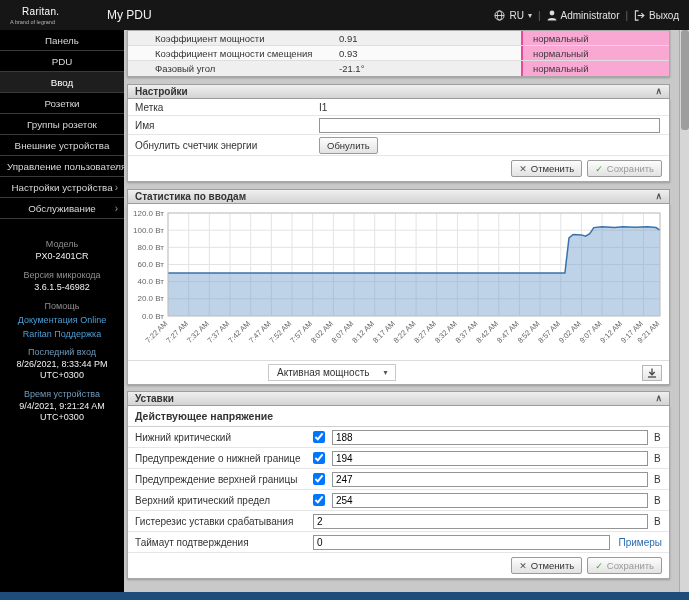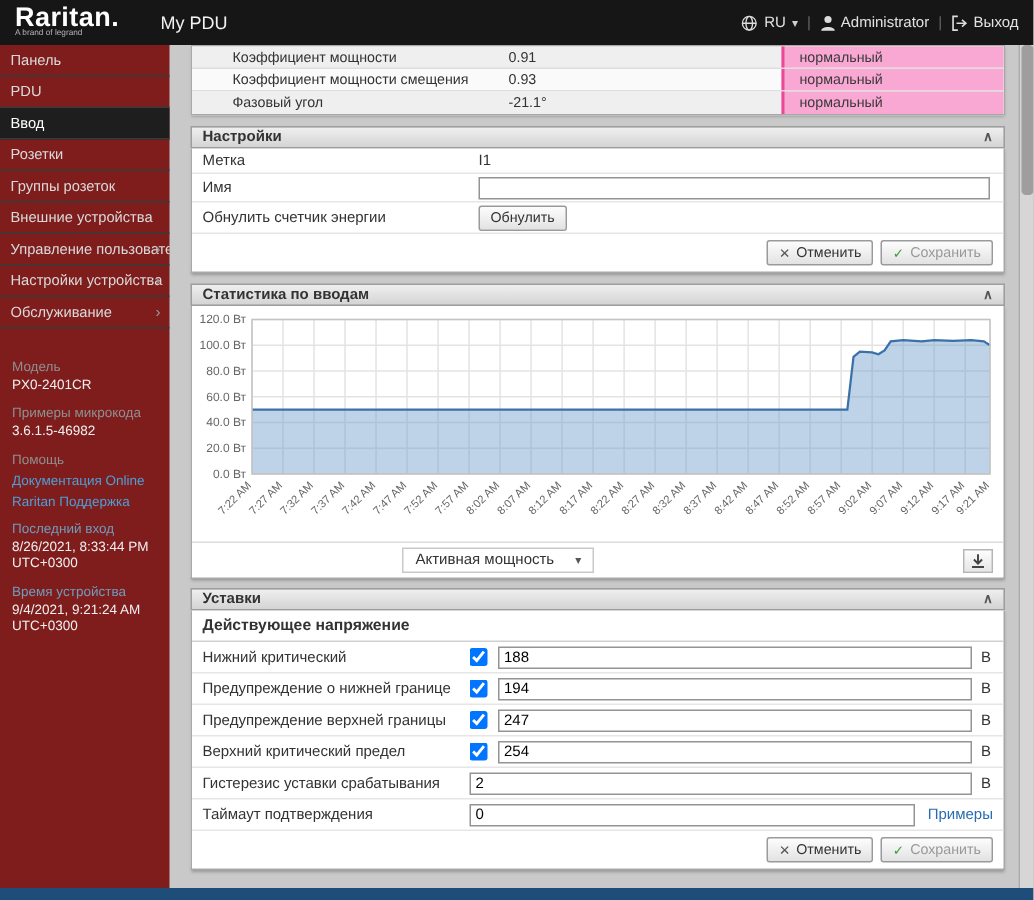--- a/index.html
+++ b/index.html
@@ -3,31 +3,31 @@
 <meta charset="utf-8">
 <style>
   * { margin:0; padding:0; box-sizing:border-box; }
   html,body { width:689px; height:600px; }
   body { font-family:"Liberation Sans", sans-serif; font-size:10px; color:#333; background:#c9c9c9; overflow:hidden; }
   #app { position:relative; width:689px; height:600px; background:#c9c9c9; }
 
   
   .header { position:absolute; left:0; top:0; width:689px; height:30px; background:#161616; display:flex; align-items:center; color:#fff; z-index:5; }
   .logo { width:107px; padding-left:10px; cursor:pointer; }
-  .logo-main { font-size:18px; font-weight:bold; letter-spacing:.3px; line-height:13px; }
+  .logo-main { font-size:10px; font-weight:normal; letter-spacing:.3px; line-height:13px;margin-left:12px; }
   .logo-sub { font-size:5.5px; color:#b5b5b5; margin-top:1px; }
   .app-title { font-size:12px; color:#f2f2f2; }
   .header-right { margin-left:auto; display:flex; align-items:center; gap:6px; margin-right:10px; font-size:10px; color:#e2e2e2; }
   .hbtn { display:inline-flex; align-items:center; gap:4px; cursor:pointer; }
   .hsep { color:#666; }
   .caret { font-size:8px; color:#cfcfcf; }
   .hicon svg { display:block; }
 
   
-  .sidebar { position:absolute; left:0; top:30px; width:113px; height:562px; background:#7f1d1d; z-index:4; }
+  .sidebar { position:absolute; left:0; top:30px; width:124px; height:562px; background:#000000; z-index:4;text-align:center; }
   .nav-item { position:relative; height:21px; line-height:21px; padding:0 7px; font-size:9.8px; color:#d9d9d9; border-bottom:1px solid #3a3a3a; white-space:nowrap; overflow:hidden; cursor:pointer; }
   .nav-item.active { background:#1e1e1e; color:#fff; }
   .nav-chev { position:absolute; right:6px; top:0; color:#9a9a9a; font-size:10px; }
   .side-info { padding:12px 8px 0 8px; font-size:9px; }
   .info-label { color:#8f8f8f; margin-top:8px; }
   .info-label.blue { color:#6f9cbd; }
   .info-value { color:#f0f0f0; margin-top:2px; line-height:11px; }
   .side-link { display:block; color:#4d9fd6; margin-top:4px; text-decoration:none; cursor:pointer; }
 
   
@@ -141,21 +141,21 @@
     <div class="nav-item"><span>Розетки</span></div>
     <div class="nav-item"><span>Группы розеток</span></div>
     <div class="nav-item"><span>Внешние устройства</span></div>
     <div class="nav-item"><span>Управление пользователями</span><span class="nav-chev">›</span></div>
     <div class="nav-item"><span>Настройки устройства</span><span class="nav-chev">›</span></div>
     <div class="nav-item"><span>Обслуживание</span><span class="nav-chev">›</span></div>
 
     <div class="side-info">
       <div class="info-label">Модель</div>
       <div class="info-value">PX0-2401CR</div>
-      <div class="info-label">Примеры микрокода</div>
+      <div class="info-label">Версия микрокода</div>
       <div class="info-value">3.6.1.5-46982</div>
       <div class="info-label">Помощь</div>
       <a class="side-link">Документация Online</a>
       <a class="side-link">Raritan Поддержка</a>
       <div class="info-label blue">Последний вход</div>
       <div class="info-value">8/26/2021, 8:33:44 PM UTC+0300</div>
       <div class="info-label blue">Время устройства</div>
       <div class="info-value">9/4/2021, 9:21:24 AM UTC+0300</div>
     </div>
   </div>

